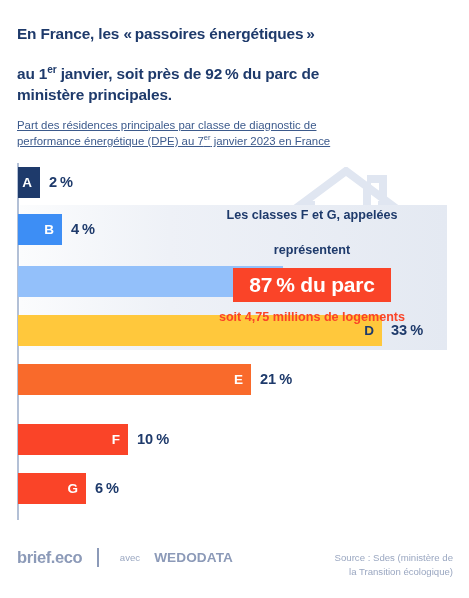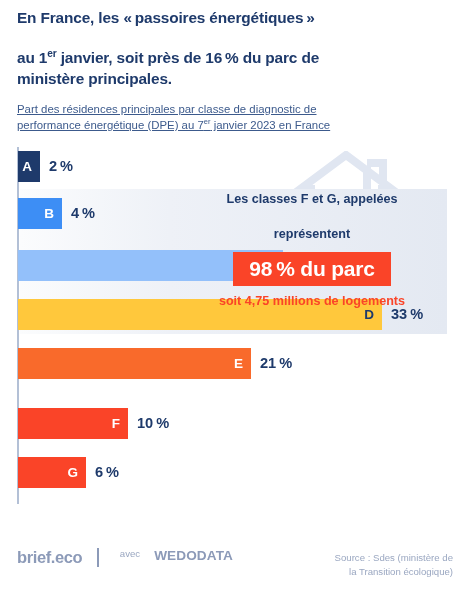--- a/index.html
+++ b/index.html
@@ -19,21 +19,21 @@
 
   .page {
     position: relative;
     width: 469px;
     height: 598px;
     padding: 0;
   }
 
   
   .header {
-    padding: 8px 16px 0 17px;
+    padding: 24px 16px 0 17px;
   }
 
   .headline {
     font-size: 15.4px;
     line-height: 1.31;
     font-weight: bold;
     color: #1e3a6b;
     letter-spacing: -0.15px;
   }
 
@@ -166,21 +166,21 @@
     width: 469px;
     height: 62px;
     display: flex;
     align-items: flex-start;
     padding: 12px 16px 0 17px;
     justify-content: space-between;
   }
 
   .brand {
     display: flex;
-    align-items: flex-start;
+    align-items: center;
     gap: 14px;
   }
 
   .brand-name {
     font-size: 16.5px;
     font-weight: bold;
     color: #8c9ab8;
     letter-spacing: -0.4px;
   }
 
@@ -221,21 +221,21 @@
 </style>
 </head>
 <body>
 
 <div class="page">
 
   <div class="header">
     <h1 class="headline">
       <span>En France, les « passoires énergétiques »</span><br>
       <br>
-      <span>au 1</span><sup class="ordinal">er</sup><span> janvier, soit près de 16 % du parc de</span><br>
+      <span>au 1</span><sup class="ordinal">er</sup><span> janvier, soit près de 92 % du parc de</span><br>
       <span>ministère principales.</span>
     </h1>
 
     <p class="subtitle">
       <span>Part des résidences principales par classe de diagnostic de</span><br>
       <span>performance énergétique (DPE) au 7</span><sup class="ordinal">er</sup><span> janvier 2023 en France</span>
     </p>
   </div>
 
   <div class="chart-area">
@@ -305,21 +305,21 @@
       </div>
 
     </div>
 
     <div class="callout">
       <div class="callout-text">
         <span>Les classes F et G, appelées</span><br>
         <br>
         <span>représentent</span>
       </div>
-      <div class="callout-badge">98 % du parc</div>
+      <div class="callout-badge">87 % du parc</div>
       <div class="callout-sub">soit 4,75 millions de logements</div>
     </div>
 
   </div>
 
   <div class="footer">
     <div class="brand">
       <span class="brand-name">brief.eco</span>
       <span class="brand-divider"></span>
       <span class="brand-avec">avec</span>

